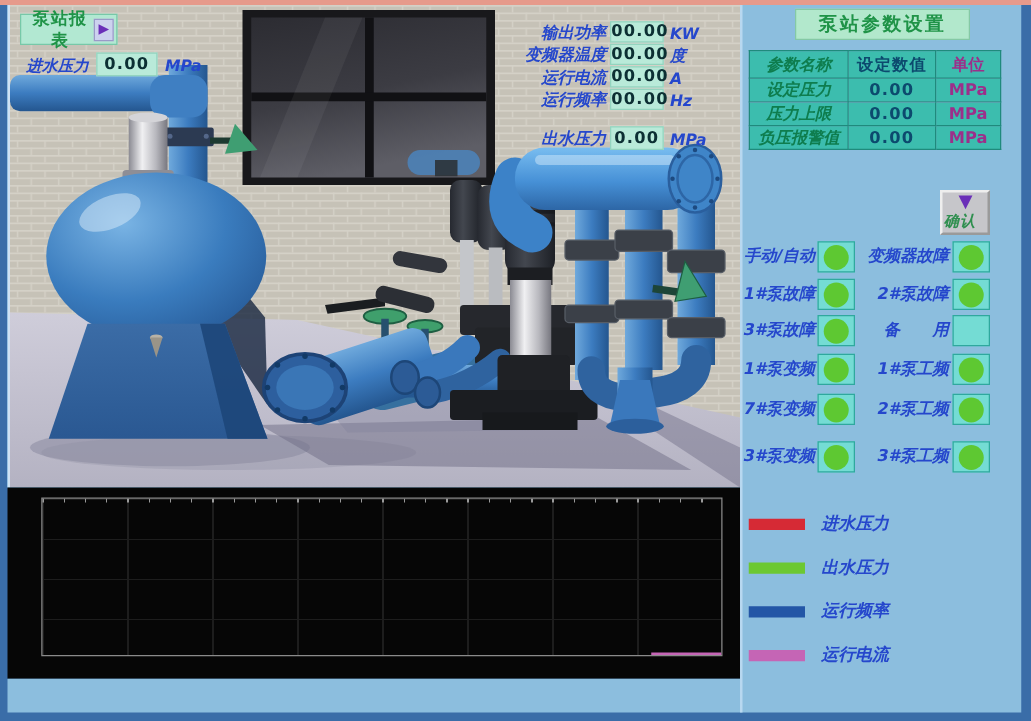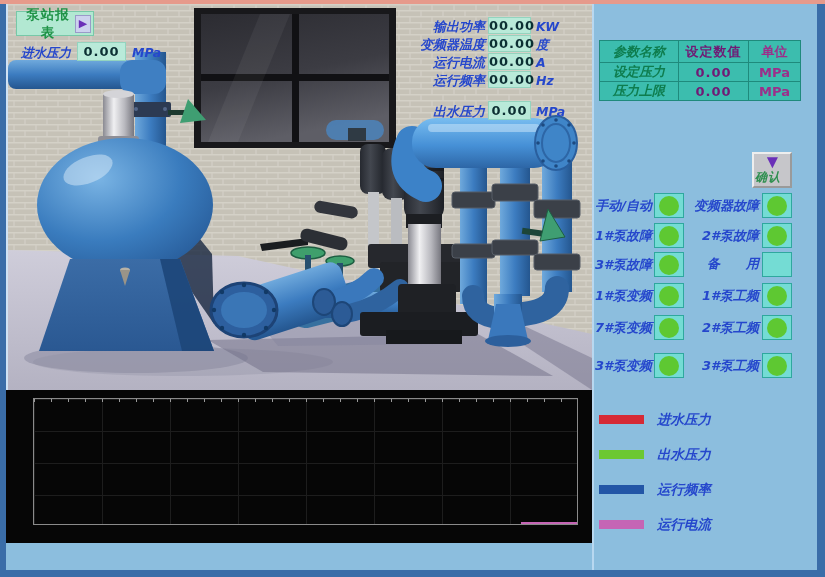--- a/index.html
+++ b/index.html
@@ -40,21 +40,21 @@
   
   #settings-title{left:636px;top:7px;width:140px;height:25px;background:#b2e8cc;border:1px solid #85c9a5;
       box-sizing:border-box;text-align:center;font-size:15px;letter-spacing:2px;line-height:23px;}
   
   #ptable{left:599px;top:40px;border-collapse:collapse;table-layout:fixed;}
   #ptable td,#ptable th{border:1.5px solid #1f8a7c;background:#3cbdae;font-weight:bold;
       font-style:italic;text-align:center;padding:0;overflow:hidden;}
   #ptable th{height:21px;font-size:13px;color:#8c1f44;}
   #ptable td{height:17px;font-size:13px;}
   #ptable .c-name{width:78px;color:#0e7d4e;}
-  #ptable .c-val{width:69px;color:#701a75;font-style:normal;letter-spacing:1px;margin-left:48px;}
+  #ptable .c-val{width:69px;color:#0c4a6e;font-style:normal;letter-spacing:1px;margin-left:48px;}
   #ptable .c-unit{width:51px;color:#9c2f8a;font-style:normal;}
   
   #confirm-btn{left:752px;top:152px;width:40px;height:36px;background:#c6c6ca;
       border:2px outset #eee;box-sizing:border-box;cursor:pointer;}
   #confirm-btn .tri{position:absolute;left:9px;top:-3px;font-size:19px;color:#6a2fb8;line-height:22px;}
   #confirm-btn .lbl{position:absolute;left:1px;bottom:0;font-size:12px;font-weight:bold;
       font-style:italic;color:#2f8f4f;letter-spacing:1px;}
   
   .ind-box{width:30px;height:25px;background:#74dcd4;border:1px solid #2fa89e;box-sizing:border-box;
       display:flex;align-items:center;justify-content:center;}
@@ -291,38 +291,44 @@
   <div class="abs" id="chart">
     <div class="abs" id="plot">
       <div class="abs" id="plot-ticks"></div>
       <div class="abs" id="trace-current" style="background-color: rgb(197, 101, 181);"></div>
     </div>
   </div>
   <div class="abs" id="understrip"></div>
 
   <div class="abs" id="panel"></div>
 
+  <div class="abs green-title" id="settings-title">泵站参数设置</div>
 
   <table class="abs" id="ptable">
     <tbody>
         <tr>
       <th class="c-name">参数名称</th>
       <th class="c-val">设定数值</th>
       <th class="c-unit">单位</th>
     </tr>
     <tr>
       <td class="c-name">设定压力</td>
       <td class="c-val">0.00</td>
       <td class="c-unit">MPa</td>
     </tr>
     <tr>
       <td class="c-name">压力上限</td>
       <td class="c-val">0.00</td>
       <td class="c-unit">MPa</td>
     </tr>
+    <tr>
+      <td class="c-name">负压报警值</td>
+      <td class="c-val">0.00</td>
+      <td class="c-unit">MPa</td>
+    </tr>
   </tbody>
     </table>
 
   <button class="abs" id="confirm-btn">
     <span class="tri">▼</span>
     <span class="lbl">确认</span>
   </button>
 
   <span class="abs cn rlabel ind-lab1" style="top:198px;">手动/自动</span>
   <div class="abs ind-box" style="left:654px;top:193px;">
@@ -339,21 +345,21 @@
     </div>
   <span class="abs cn rlabel ind-lab2" style="top:228px;">2#泵故障</span>
   <div class="abs ind-box" style="left:762px;top:223px;">
       <span class="lamp" style="background-color: rgb(94, 200, 50);"></span>
     </div>
 
   <span class="abs cn rlabel ind-lab1" style="top:257px;">3#泵故障</span>
   <div class="abs ind-box" style="left:654px;top:252px;">
       <span class="lamp" style="background-color: rgb(94, 200, 50);"></span>
     </div>
-  <span class="abs cn rlabel ind-lab2" style="top:257px;font-family:Liberation Mono, monospace;">备　　用</span>
+  <span class="abs cn rlabel ind-lab2" style="top:257px;">备　　用</span>
   <div class="abs ind-box" style="left:762px;top:252px;"></div>
 
   <span class="abs cn rlabel ind-lab1" style="top:288px;">1#泵变频</span>
   <div class="abs ind-box" style="left:654px;top:283px;">
       <span class="lamp" style="background-color: rgb(94, 200, 50);"></span>
     </div>
   <span class="abs cn rlabel ind-lab2" style="top:288px;">1#泵工频</span>
   <div class="abs ind-box" style="left:762px;top:283px;">
       <span class="lamp" style="background-color: rgb(94, 200, 50);"></span>
     </div>

